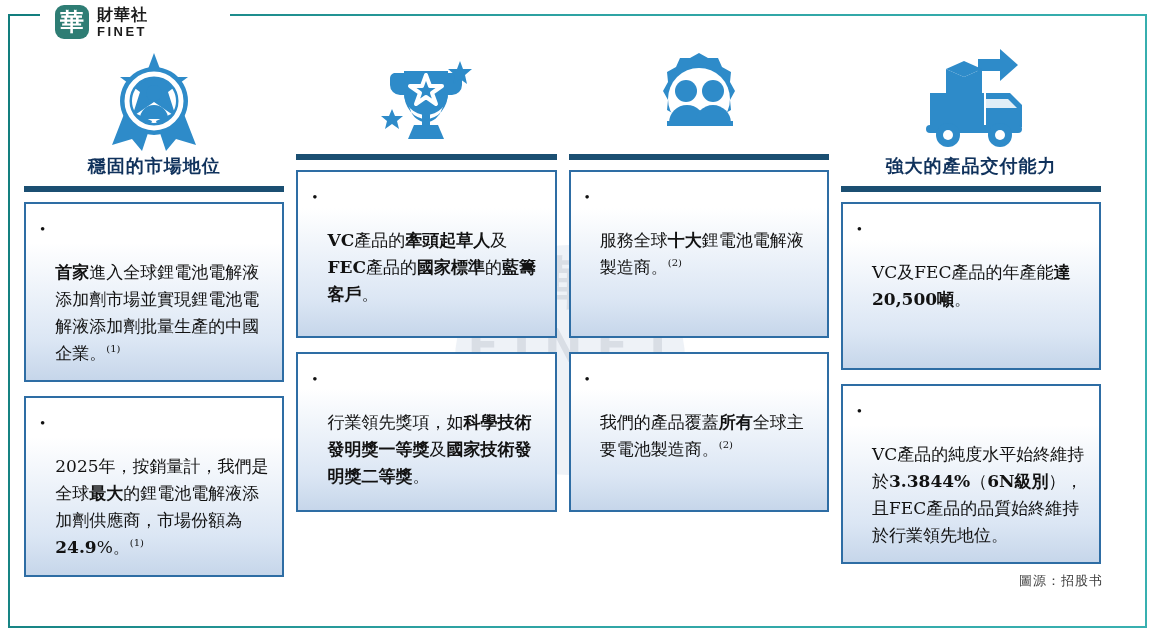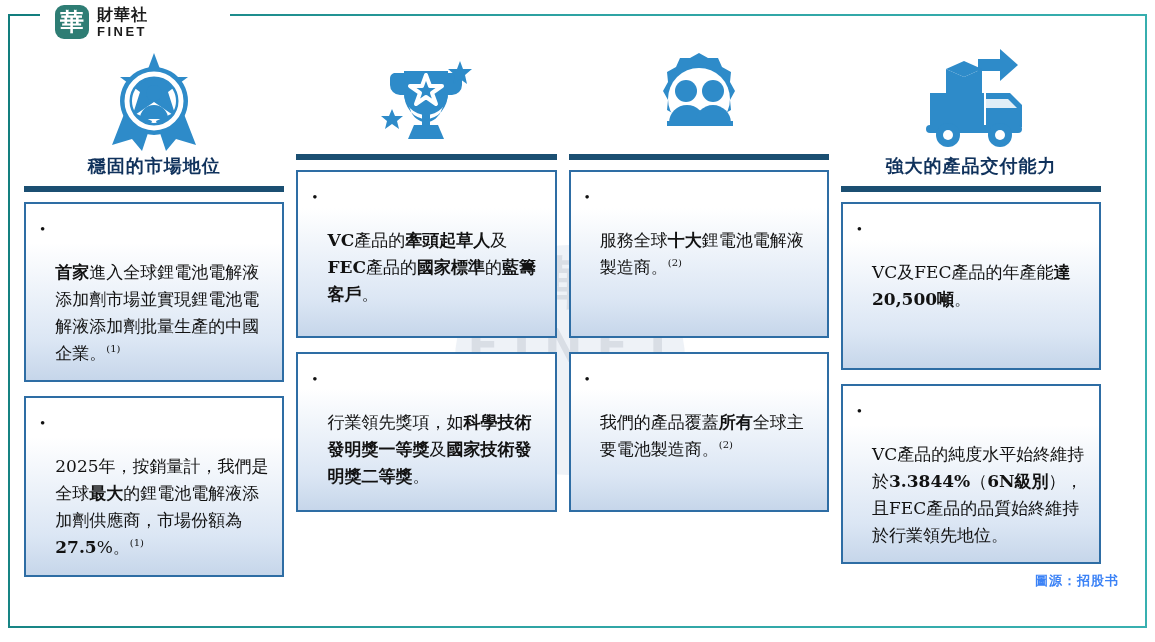--- a/index.html
+++ b/index.html
@@ -101,25 +101,24 @@
   .btxt{
     font-size:17px;line-height:1.58;color:#121212;
     font-family:"DejaVu Serif","Liberation Serif",serif;
     text-align:left;
     margin-top:41px;
   }
   .btxt b{font-weight:700;}
   .btxt sup{font-size:10px;vertical-align:super;}
 
   .source{
-    position:absolute;right:36px;top:572px;
-    font-size:13px;color:#3b82f6;letter-spacing:1px;
+    position:absolute;right:52px;top:572px;
+    font-size:13px;color:#404040;letter-spacing:1px;
     font-family:"DejaVu Sans","Liberation Sans",sans-serif;
     z-index:3;
-    font-weight:bold;
   }
 </style>
 </head>
 <body>
 
 <div class="page">
 
   <div class="frame"></div>
   <div class="frame-mask"></div>
 
@@ -157,21 +156,21 @@
       <div class="card">
         <div class="bullet-row">
           <span class="bullet">•</span>
           <div class="btxt"><b>首家</b>進入全球鋰電池電解液添加劑市場並實現鋰電池電解液添加劑批量生產的中國企業。<sup>(1)</sup></div>
         </div>
       </div>
 
       <div class="card second">
         <div class="bullet-row">
           <span class="bullet">•</span>
-          <div class="btxt">2025年，按銷量計，我們是全球<b>最大</b>的鋰電池電解液添加劑供應商，市場份額為<b>27.5</b>%。<sup>(1)</sup></div>
+          <div class="btxt">2025年，按銷量計，我們是全球<b>最大</b>的鋰電池電解液添加劑供應商，市場份額為<b>24.9</b>%。<sup>(1)</sup></div>
         </div>
       </div>
     </div>
 
     <div class="col">
       <div class="icon-box">
         <svg width="104" height="104" viewBox="0 0 104 104">
           <path d="M30 24 h44 v22 a22 22 0 0 1 -44 0 Z" fill="#2e8bc9"></path>
           <path d="M30 46 a22 26 0 0 0 44 0 L68 62 a17 20 0 0 1 -32 0 Z" fill="#2e8bc9"></path>
           <path d="M20 26 h12 v22 h-6 a10 10 0 0 1 -10 -10 v-6 a6 6 0 0 1 4 -6 Z" fill="#2e8bc9"></path>

